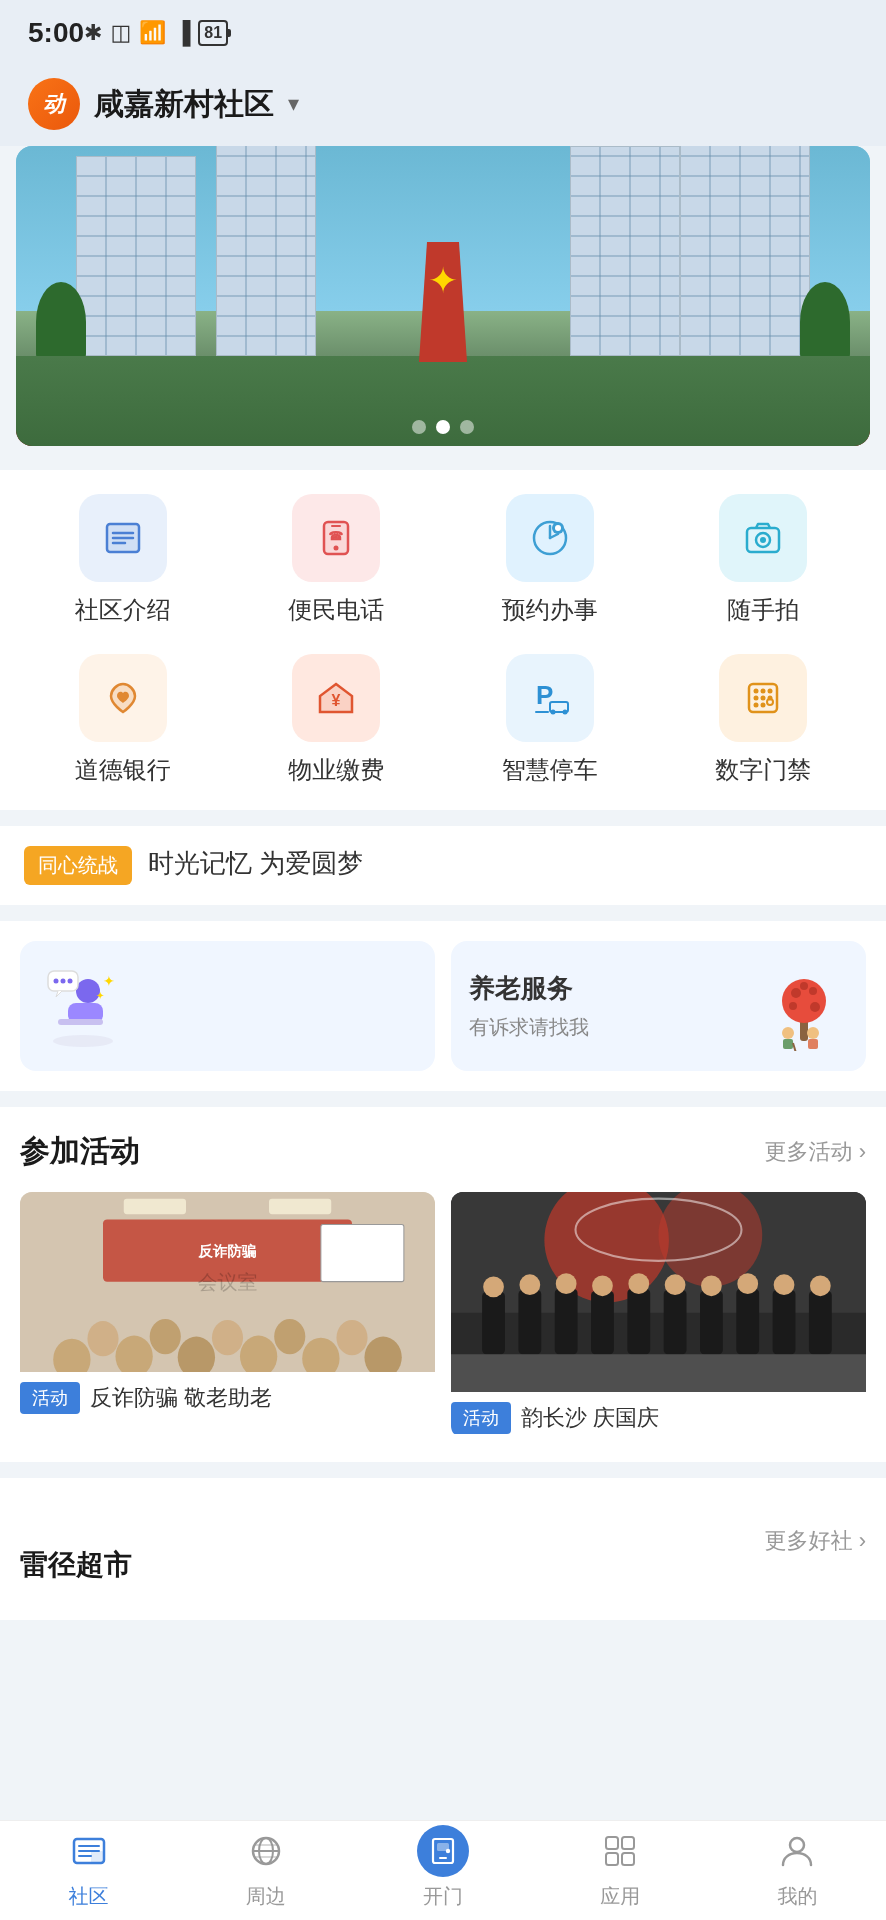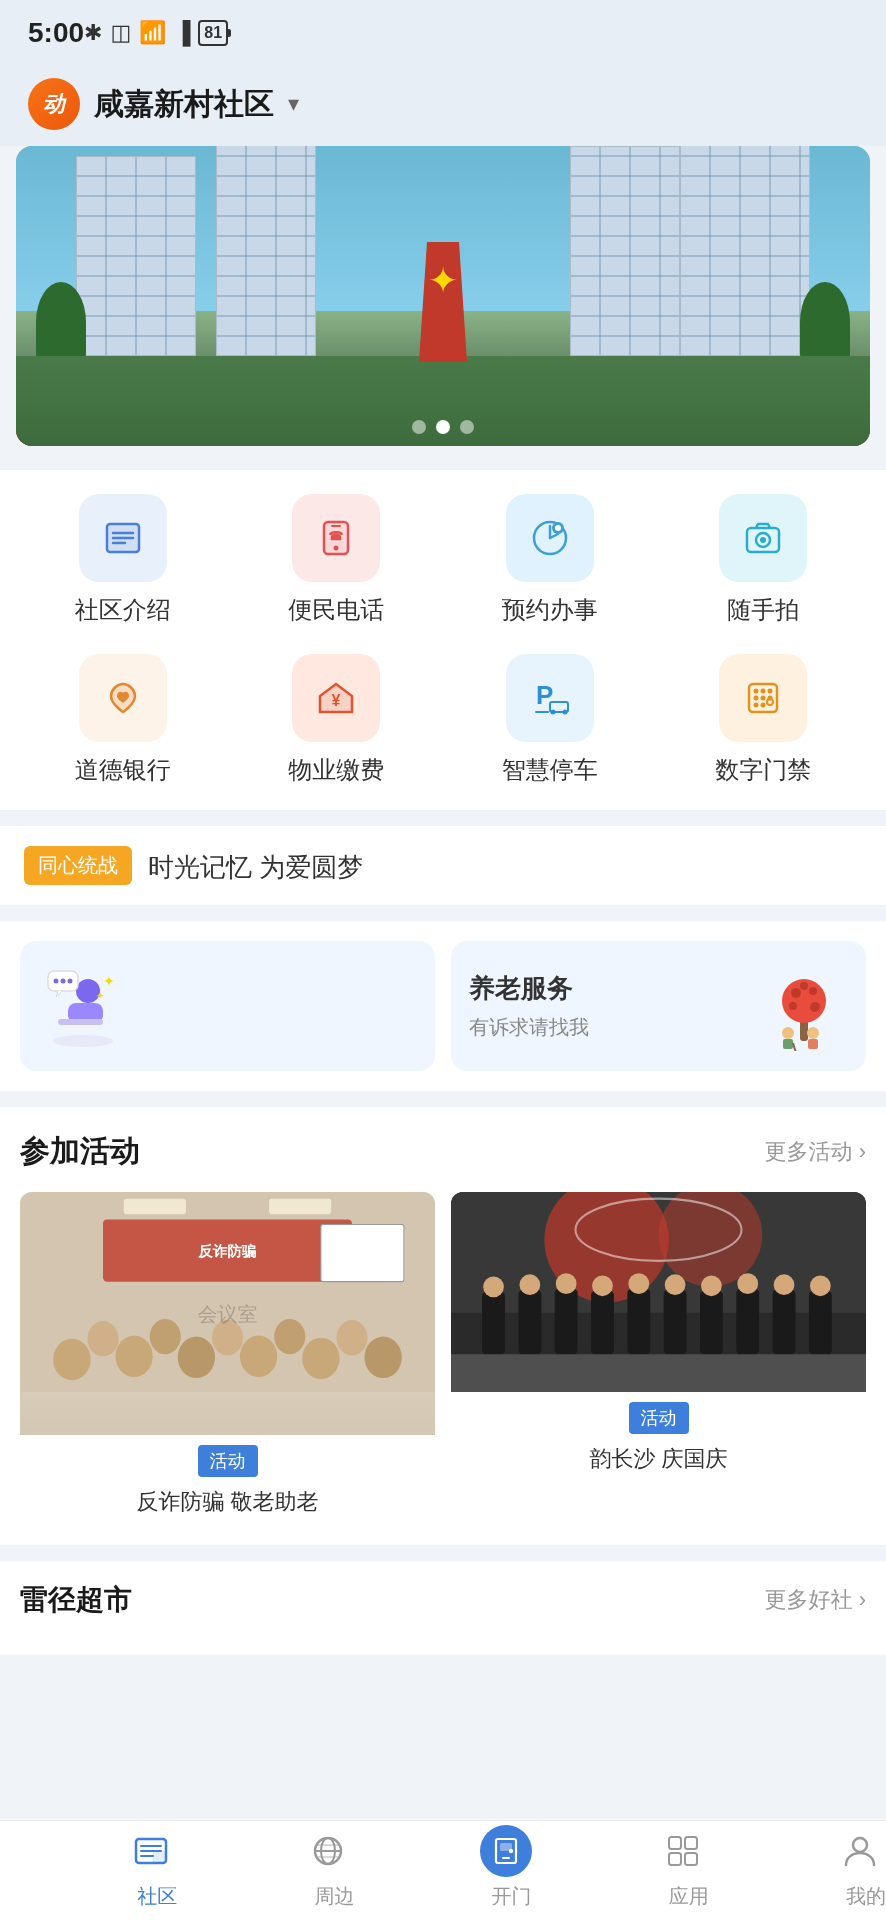--- a/index.html
+++ b/index.html
@@ -219,21 +219,21 @@
       color: #333;
       text-align: center;
     }
 
     
     .tag-section {
       background: white;
       padding: 20px 24px;
       margin-bottom: 16px;
       display: flex;
-      align-items: flex-end;
+      align-items: flex-start;
       gap: 16px;
     }
     .tag-badge {
       background: #f5a623;
       color: white;
       font-size: 20px;
       padding: 6px 14px;
       border-radius: 6px;
       white-space: nowrap;
     }
@@ -321,21 +321,20 @@
     .activity-card {
       border-radius: 12px;
       overflow: hidden;
       cursor: pointer;
     }
     .activity-footer {
       display: flex;
       align-items: center;
       gap: 10px;
       padding: 10px 0 4px 0;
-      flex-direction: column;
     }
     .activity-badge {
       background: #3d7fdb;
       color: white;
       font-size: 18px;
       padding: 4px 12px;
       border-radius: 4px;
     }
     .activity-name {
       font-size: 22px;
@@ -351,41 +350,42 @@
     .bottom-preview-header {
       display: flex;
       justify-content: space-between;
       align-items: center;
       margin-bottom: 16px;
     }
     .bottom-preview-title {
       font-size: 28px;
       font-weight: 700;
       color: #1a1a1a;
+      margin-top: 48px;
     }
 
     
     .bottom-nav {
       position: fixed;
       bottom: 0;
       left: 0;
       width: 886px;
       background: white;
       border-top: 1px solid #eee;
       display: flex;
       justify-content: space-around;
       align-items: center;
       padding: 14px 0 20px 0;
       height: 100px;
       z-index: 100;
     }
     .nav-item {
       display: flex;
       flex-direction: column;
-      align-items: flex-end;
+      align-items: center;
       gap: 6px;
       cursor: pointer;
       flex: 1;
     }
     .nav-icon {
       width: 52px;
       height: 52px;
       display: flex;
       align-items: center;
       justify-content: center;
@@ -400,21 +400,21 @@
       font-size: 20px;
       color: #999;
     }
     .nav-label.active {
       color: #3d7fdb;
     }
 
     
     .meeting-sim {
       width: 100%;
-      height: 243px;
+      height: 180px;
       background: linear-gradient(180deg, #e8e0d0 0%, #d4c8b4 100%);
       position: relative;
       overflow: hidden;
     }
     .meeting-sim::before {
       content: '会议室';
       position: absolute;
       top: 50%;
       left: 50%;
       transform: translate(-50%, -50%);

